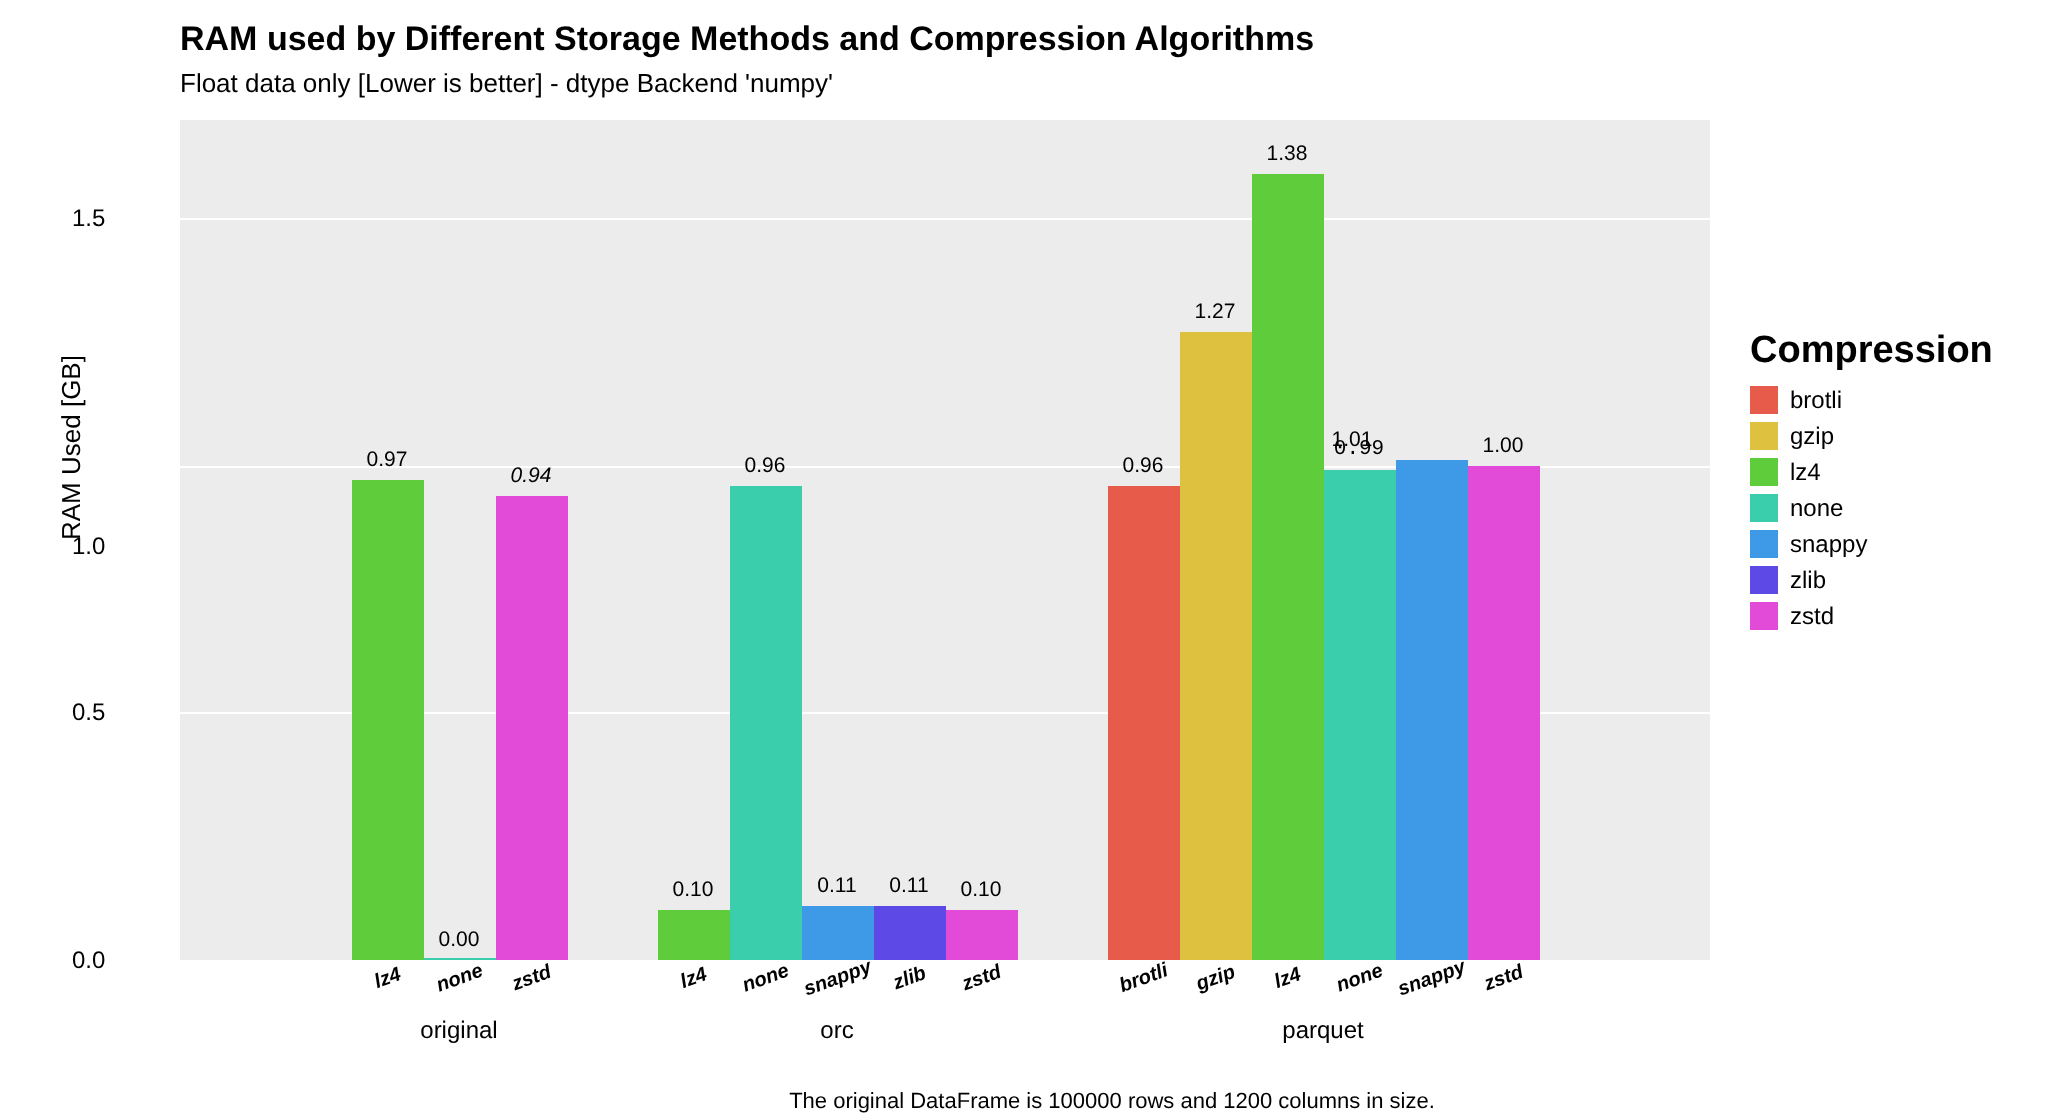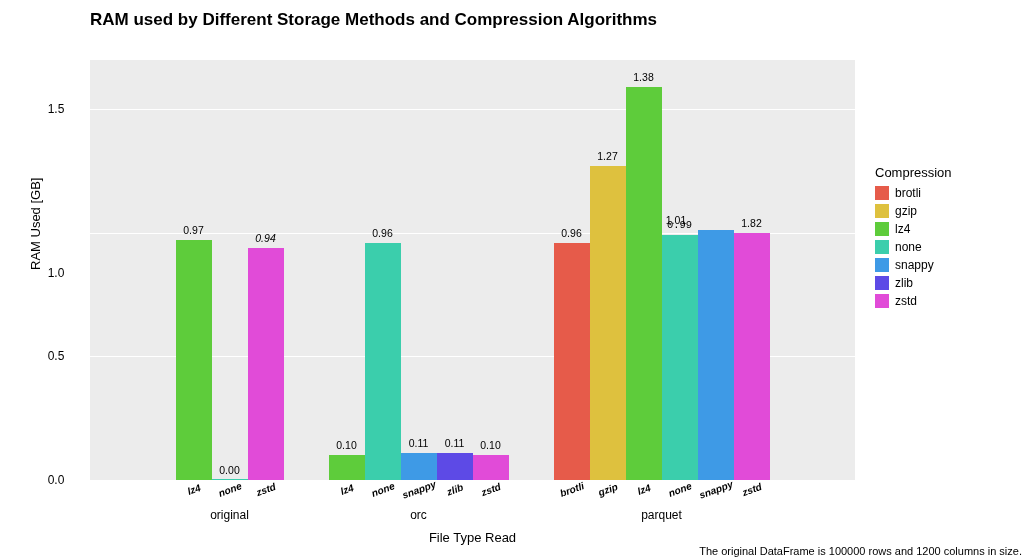--- a/index.html
+++ b/index.html
@@ -43,21 +43,21 @@
     position: absolute;
     left: 0;
     width: 100%;
     height: 1px;
     background: #fff;
   }
   .tick-y {
     position: absolute;
     right: 772px;
     width: 40px;
-    text-align: center;
+    text-align: left;
     font-size: 12px;
     transform: translateY(-50%);
   }
   .ylabel {
     position: absolute;
     left: 28px;
     top: 270px;
     transform: rotate(-90deg);
     transform-origin: left top;
     font-size: 13px;
@@ -68,21 +68,21 @@
     top: 530px;
     width: 765px;
     text-align: center;
     font-size: 13px;
   }
   .caption {
     position: absolute;
     left: 90px;
     top: 545px;
     width: 932px;
-    text-align: right;
+    text-align: center;
     font-size: 11px;
   }
   .group-label {
     position: absolute;
     top: 508px;
     font-size: 12px;
     text-align: center;
   }
   .bar {
     position: absolute;
@@ -103,39 +103,41 @@
     text-align: center;
     color: #000;
   }
   .legend {
     position: absolute;
     left: 875px;
     top: 165px;
     font-size: 12px;
   }
   .legend-title {
-    font-size: 13px;
+    font-size: 19px;
     margin-bottom: 6px;
+    font-weight: bold;
   }
   .legend-item {
     display: flex;
     align-items: center;
     margin-bottom: 4px;
     gap: 6px;
   }
   .legend-swatch {
     width: 14px;
     height: 14px;
   }
 </style>
 </head>
 <body>
 
 <div class="chart-wrap">
   <div class="title">RAM used by Different Storage Methods and Compression Algorithms</div>
+  <div class="subtitle">Float data only [Lower is better] - dtype Backend 'numpy'</div>
 
   <div class="plot" id="plot">
       <div class="hgrid" style="top: 420px;"></div>
       <div class="hgrid" style="top: 296.471px;"></div>
       <div class="hgrid" style="top: 172.941px;"></div>
       <div class="hgrid" style="top: 49.4118px;"></div>
       <div class="bar" style="left: 85.5px; width: 36px; height: 239.647px; background: rgb(94, 204, 59);"></div>
       <div class="bar" style="left: 121.5px; width: 36px; height: 1px; background: rgb(59, 206, 172);"></div>
       <div class="bar" style="left: 157.5px; width: 36px; height: 232.235px; background: rgb(225, 75, 216);"></div>
       <div class="bar" style="left: 238.5px; width: 36px; height: 24.7059px; background: rgb(94, 204, 59);"></div>
@@ -145,21 +147,20 @@
       <div class="bar" style="left: 382.5px; width: 36px; height: 24.7059px; background: rgb(225, 75, 216);"></div>
       <div class="bar" style="left: 463.5px; width: 36px; height: 237.176px; background: rgb(230, 91, 74);"></div>
       <div class="bar" style="left: 499.5px; width: 36px; height: 313.765px; background: rgb(222, 193, 62);"></div>
       <div class="bar" style="left: 535.5px; width: 36px; height: 392.824px; background: rgb(94, 204, 59);"></div>
       <div class="bar" style="left: 571.5px; width: 36px; height: 244.588px; background: rgb(59, 206, 172);"></div>
       <div class="bar" style="left: 607.5px; width: 36px; height: 249.529px; background: rgb(62, 154, 230);"></div>
       <div class="bar" style="left: 643.5px; width: 36px; height: 247.059px; background: rgb(225, 75, 216);"></div>
     </div>
 
   <div class="ylabel">RAM Used [GB]</div>
-  <div class="xlabel">File Type Read</div>
   <div class="caption">The original DataFrame is 100000 rows and 1200 columns in size.</div>
 
   <div class="legend" id="legend">
     <div class="legend-title">Compression</div>
   <div class="legend-item">
         <div class="legend-swatch" style="background: rgb(230, 91, 74);"></div>
         <span>brotli</span>
       </div>
       <div class="legend-item">
         <div class="legend-swatch" style="background: rgb(222, 193, 62);"></div>
@@ -214,20 +215,20 @@
       <div class="bar-value" style="left: 549.5px; top: 226.824px; width: 44px;">0.96</div>
       <div class="bar-label" style="left: 589.5px; top: 484px; width: 36px;">gzip</div>
       <div class="bar-value" style="left: 585.5px; top: 150.235px; width: 44px;">1.27</div>
       <div class="bar-label" style="left: 625.5px; top: 484px; width: 36px;">lz4</div>
       <div class="bar-value" style="left: 621.5px; top: 71.1765px; width: 44px;">1.38</div>
       <div class="bar-label" style="left: 661.5px; top: 484px; width: 36px;">none</div>
       <div class="bar-value" style="left: 657.5px; top: 219.412px; width: 44px; font-family: Liberation Mono, monospace;">0.99</div>
       <div class="bar-label" style="left: 697.5px; top: 484px; width: 36px;">snappy</div>
       <div class="bar-value" style="left: 654px; top: 214.471px; width: 44px;">1.01</div>
       <div class="bar-label" style="left: 733.5px; top: 484px; width: 36px;">zstd</div>
-      <div class="bar-value" style="left: 729.5px; top: 216.941px; width: 44px;">1.82</div>
+      <div class="bar-value" style="left: 729.5px; top: 216.941px; width: 44px;">1.00</div>
     </div>
   <div id="glabels">
       <div class="group-label" style="left: 189.5px; width: 80px;">original</div>
       <div class="group-label" style="left: 378.5px; width: 80px;">orc</div>
       <div class="group-label" style="left: 621.5px; width: 80px;">parquet</div>
     </div>
 </div>
 
 </body></html>

